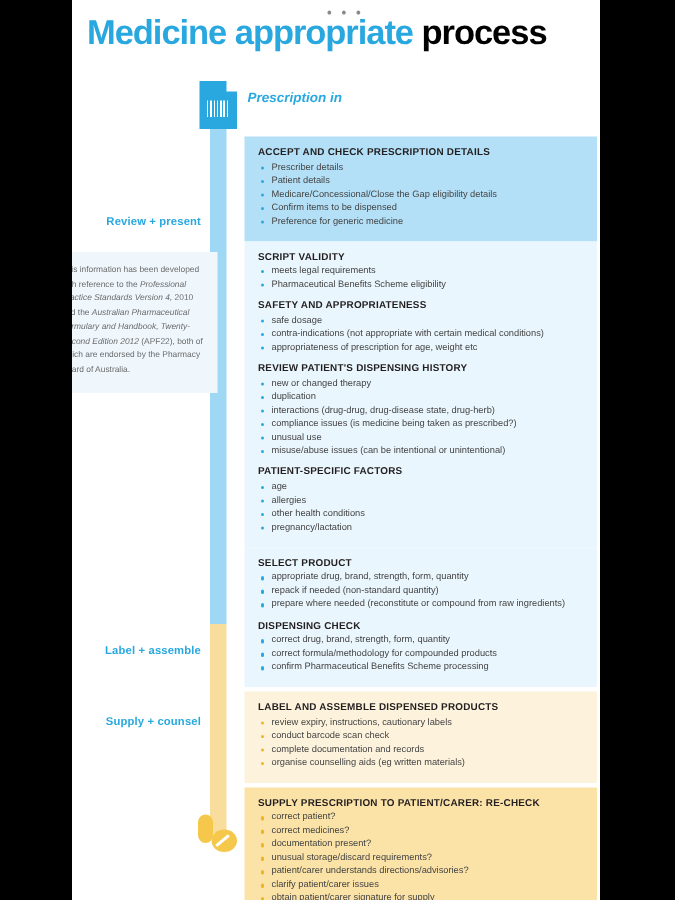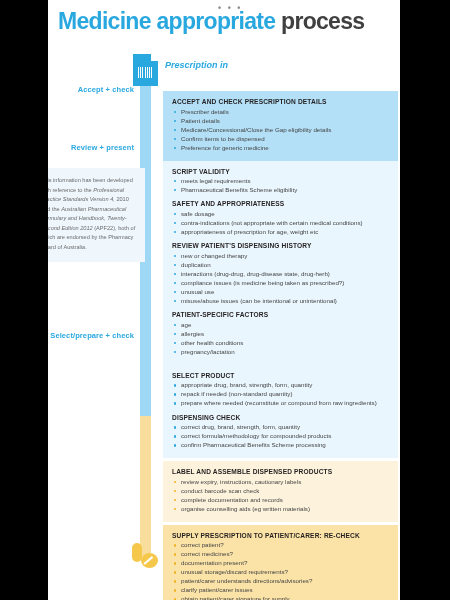--- a/index.html
+++ b/index.html
@@ -36,21 +36,21 @@
     position: absolute;
     left: 10px; top: 8px;
     width: 340px;
     font-size: 23px;
     font-weight: bold;
     letter-spacing: -0.7px;
     line-height: 26px;
     white-space: nowrap;
   }
   .title .t-blue { color: #29a8e0; }
-  .title .t-dark { color: #404040; }
+  .title .t-dark { color: #000000; }
 
   
   .spine {
     position: absolute;
     left: 92px;
     width: 11px;
   }
   .spine-blue   { top: 70px;  height: 346px; background: #9ed8f5; }
   .spine-yellow { top: 416px; height: 140px; background: #f9dd9c; }
 
@@ -204,23 +204,23 @@
       <div class="rx-doc"></div>
       <div class="rx-fold"></div>
       <div class="rx-bar"></div>
     </div>
 
     <div class="pill-icon">
       <div class="pill-a"></div>
       <div class="pill-b"></div>
     </div>
 
-    <div class="phase-label" style="top:85px">Accept + check</div>
     <div class="phase-label" style="top:143px">Review + present</div>
-    <div class="phase-label" style="top:331px">Select/prepare + check</div>
+    <div class="phase-label" style="top:429px">Label + assemble</div>
+    <div class="phase-label" style="top:476px">Supply + counsel</div>
 
     <div class="note">
       <span>This information has been</span>
       <span>developed with reference</span>
       <span>to the </span><i>Professional Practice</i>
       <i>Standards Version 4,</i>
       <span>2010 and the </span><i>Australian</i>
       <i>Pharmaceutical Formulary</i>
       <i>and Handbook, Twenty-</i>
       <i>Second Edition 2012</i>

